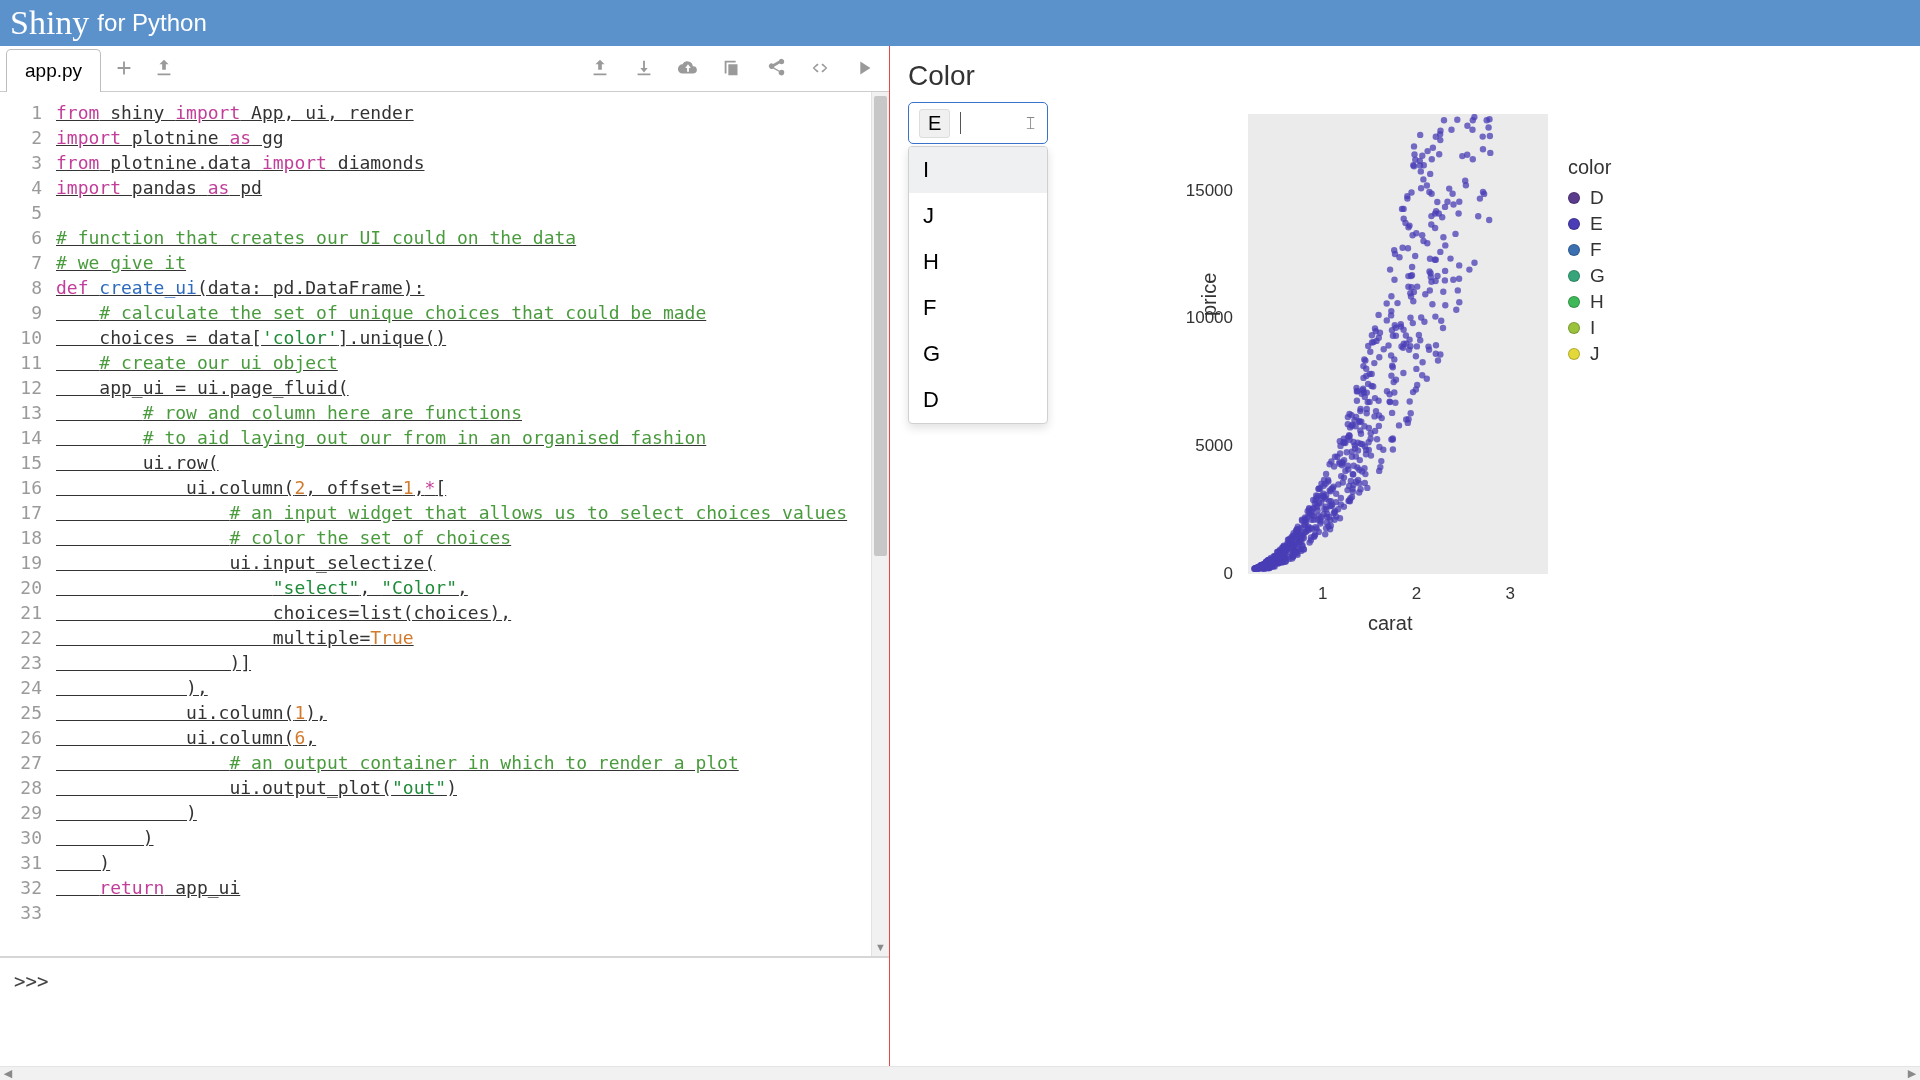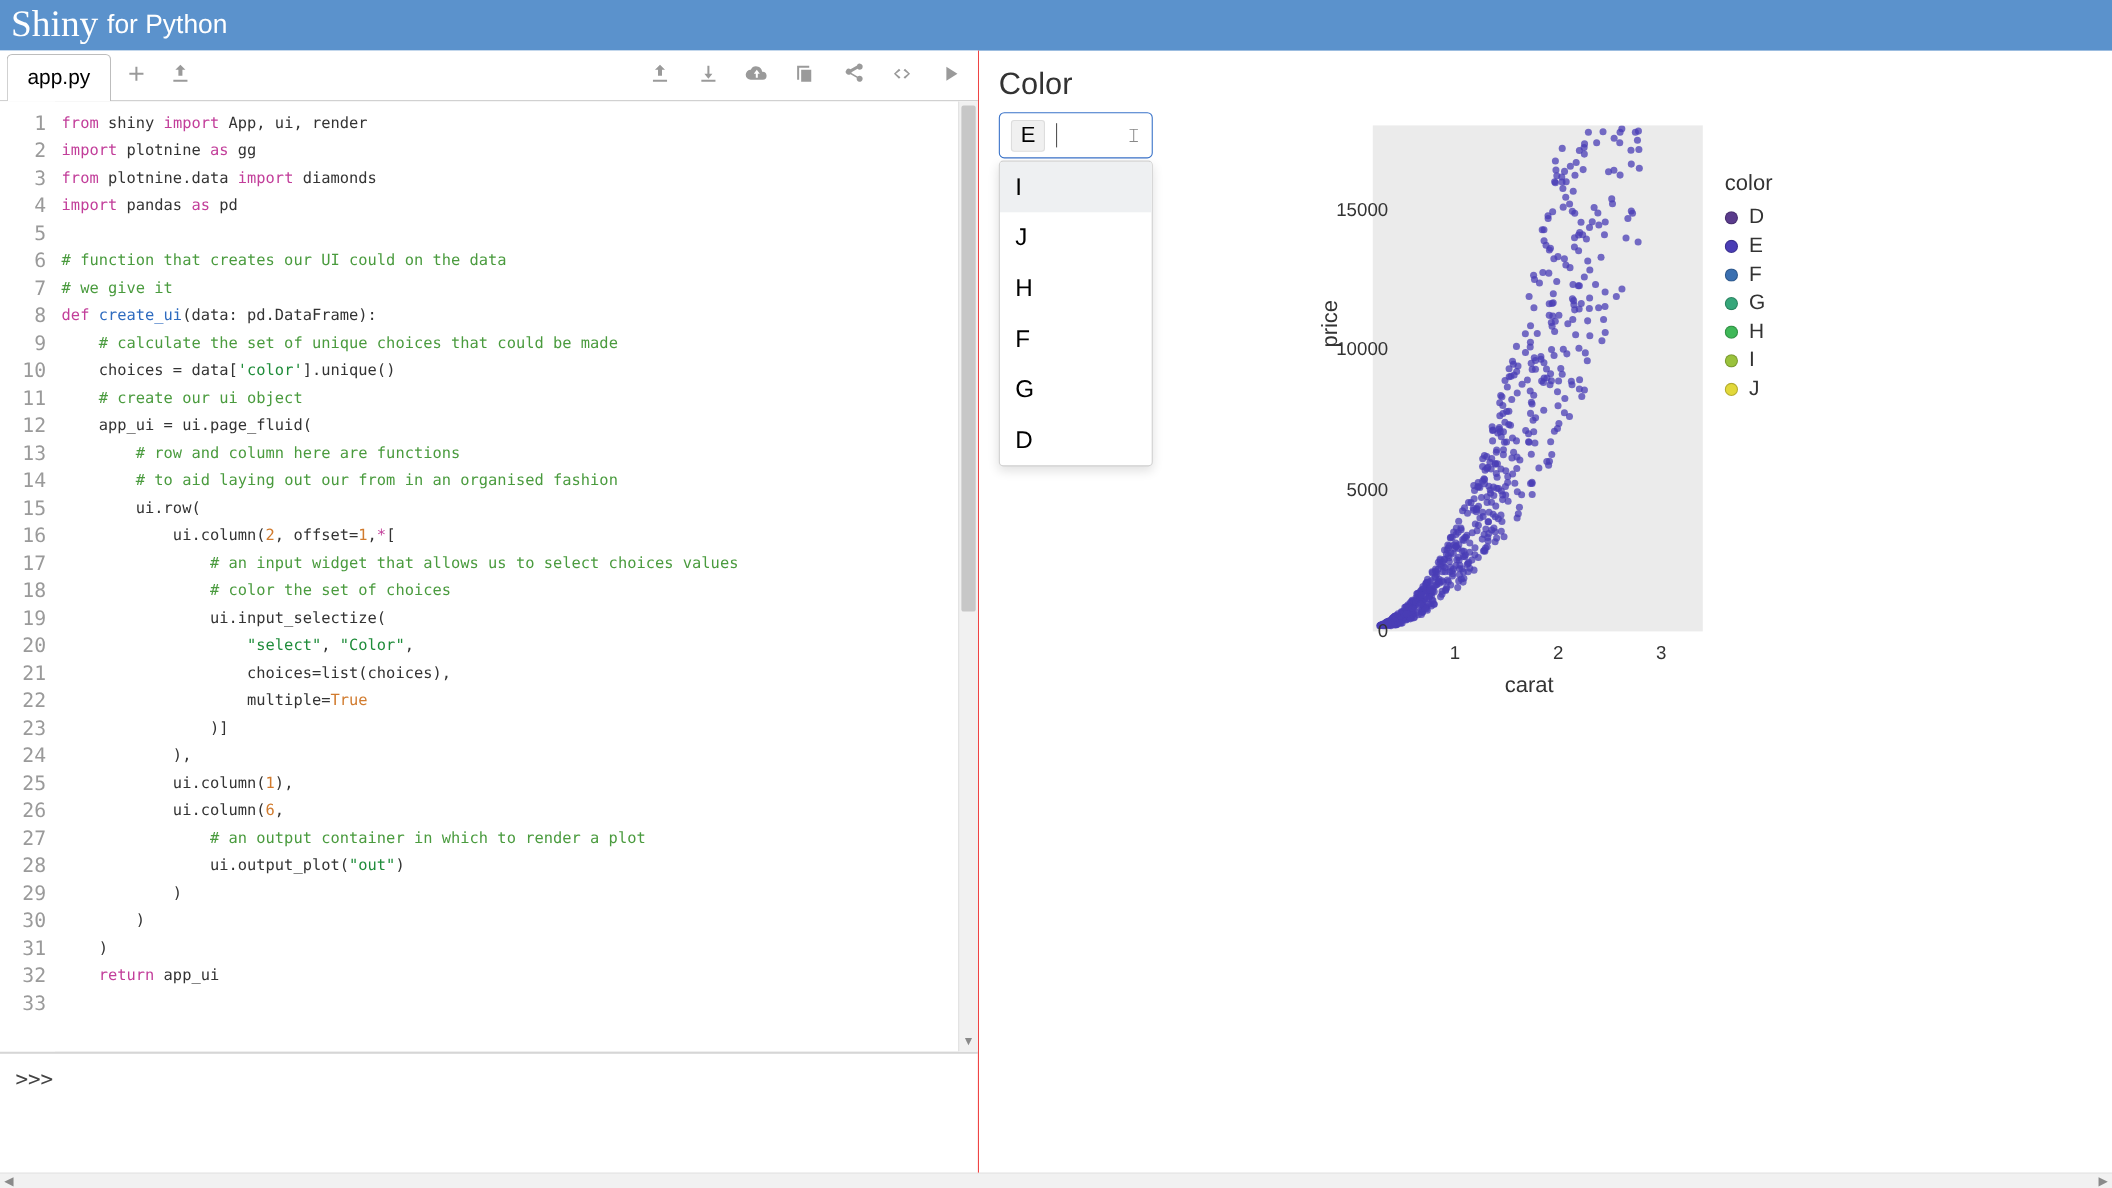--- a/index.html
+++ b/index.html
@@ -9,21 +9,21 @@
   .logo-sub { font-size: 24px; font-weight:300; }
   .workspace { display:flex; height: calc(100% - 46px - 14px); }
   .left { width: 890px; display:flex; flex-direction:column; border-right:1px solid #ef4444; }
   .tabbar { height: 46px; display:flex; align-items:flex-end; border-bottom:1px solid #ccc; position:relative; background:#fff; }
   .tab { border:1px solid #bdbdbd; border-bottom:none; background:#fff; padding:10px 18px; font-size:19px; margin-left:6px; border-top-left-radius:5px; border-top-right-radius:5px; position:relative; top:1px; }
   .tabicons { margin-left:12px; display:flex; gap:18px; align-items:center; padding-bottom:8px; }
   .tabicons svg, .righticons svg { width:22px; height:22px; fill:#9a9a9a; }
   .righticons { margin-left:auto; display:flex; gap:22px; align-items:center; padding-bottom:8px; padding-right:14px; }
   .editor-wrap { flex:1; display:flex; overflow:hidden; position:relative; }
   .gutter { width:50px; background:#fff; text-align:right; color:#9a9a9a; font-family: Consolas, monospace; font-size:18px; line-height:25px; padding:8px 8px 8px 0; user-select:none; }
-  .code { flex:1; font-family: Consolas, monospace; font-size:14px; line-height:25px; padding:8px 0 8px 6px; white-space:pre; color:#333; overflow:hidden; }
+  .code { flex:1; font-family: Consolas, monospace; font-size:18px; line-height:25px; padding:8px 0 8px 6px; white-space:pre; color:#333; overflow:hidden;text-decoration:underline; }
   .tok-kw { color:#c23e9a; }
   .tok-fn { color:#2e6bbf; }
   .tok-cm { color:#4a9b3e; }
   .tok-str { color:#1f8c3a; }
   .tok-num { color:#d17b2e; }
   .scrollbar-v { width:18px; background:#f1f1f1; border-left:1px solid #e2e2e2; position:relative;}
   .scrollbar-v .thumb { position:absolute; left:2px; right:2px; top:4px; height:460px; background:#c7c7c7; border-radius:2px; }
   .scrollbar-v .arrow { position:absolute; left:0; right:0; height:18px; display:flex; align-items:center; justify-content:center; color:#8a8a8a; font-size:11px; }
   .scrollbar-v .arrow.up { top:0; }
   .scrollbar-v .arrow.down { bottom:0; }
@@ -36,21 +36,21 @@
   .caret { width:1px; height:22px; background:#555; margin-left:2px; }
   .textcursor { font-size:18px; color:#888; margin-left:auto; }
   .dropdown { position:absolute; top:44px; left:0; right:0; background:#fff; border:1px solid #d0d0d0; border-radius:4px; box-shadow:0 4px 10px rgba(0,0,0,0.12); overflow:hidden; z-index:10;}
   .dropdown .opt { padding:10px 14px; font-size:22px; cursor:pointer; }
   .dropdown .opt.hover { background:#eef0f2; }
   .plot-area { flex:1; display:flex; align-items:flex-start; padding-top:0; }
   .plot { position:relative; width:540px; height:500px; margin-left:130px; margin-top:-6px;}
   .plot-bg { position:absolute; left:70px; top:18px; width:300px; height:460px; background:#ebebeb; }
   .ylab { position:absolute; left:20px; top:220px; transform:rotate(-90deg); transform-origin:left top; font-size:20px; color:#333; }
   .xlab { position:absolute; left:190px; top:516px; font-size:20px; color:#333; }
-  .ytick { position:absolute; right:456px; font-size:17px; color:#333; }
+  .ytick { position:absolute; right:485px; font-size:17px; color:#333; }
   .xtick { position:absolute; top:488px; font-size:17px; color:#333; }
   .legend { position:absolute; left:390px; top:60px; font-size:19px; color:#333; }
   .legend .title { font-size:20px; margin-bottom:8px; }
   .legend .row { display:flex; align-items:center; gap:10px; margin:4px 0; }
   .legend .sw { width:12px; height:12px; border-radius:50%; border:1px solid rgba(0,0,0,0.2);}
   .points { position:absolute; left:70px; top:18px; width:300px; height:460px; }
   .bottombar { height:14px; background:#f1f1f1; border-top:1px solid #e4e4e4; display:flex; }
   .bottombar .harrow { width:16px; display:flex; align-items:center; justify-content:center; color:#8a8a8a; font-size:11px;}
 </style>
 </head>

